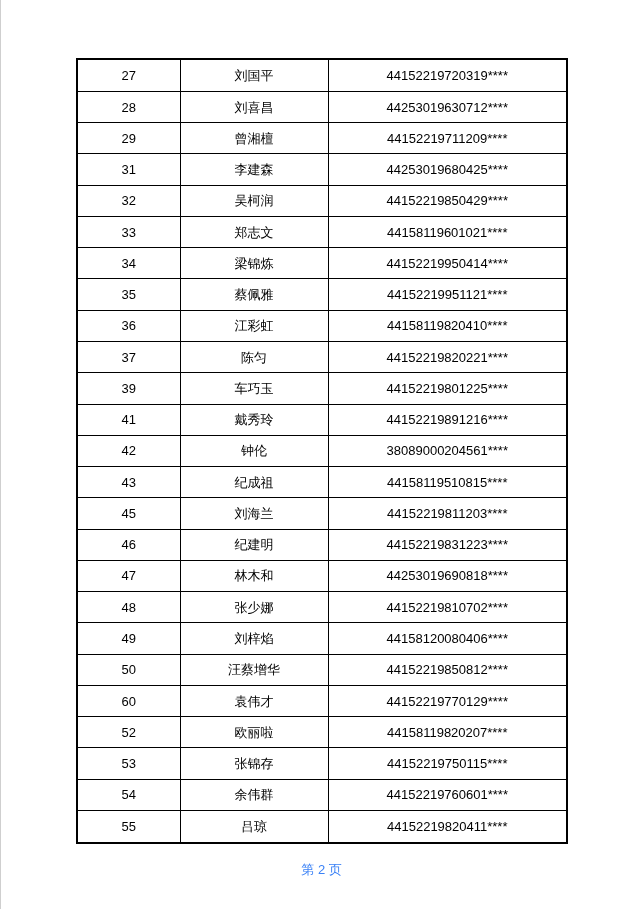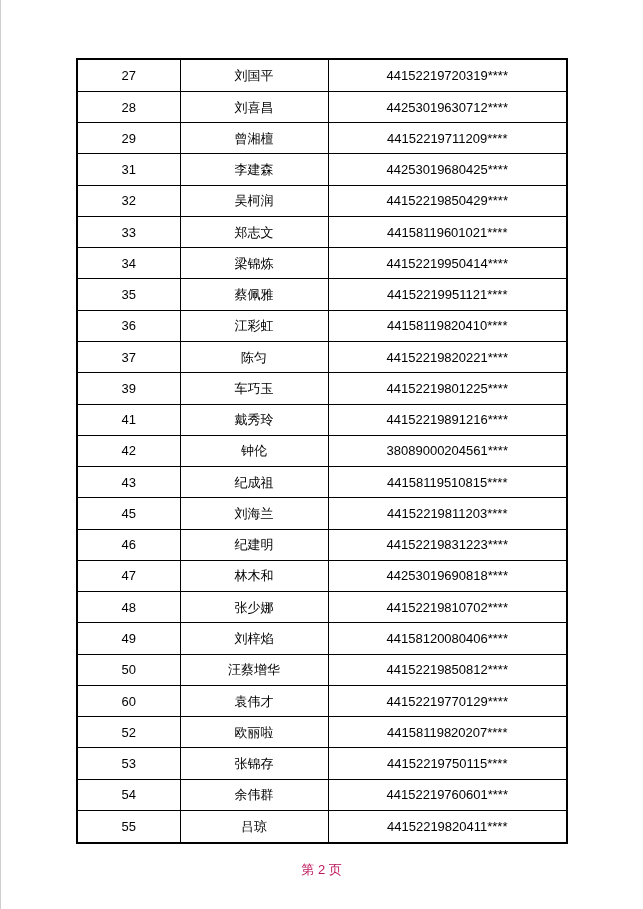--- a/index.html
+++ b/index.html
@@ -50,21 +50,21 @@
     white-space: nowrap;
     overflow: hidden;
   }
   .footer {
     position: absolute;
     left: 0;
     top: 861px;
     width: 643px;
     text-align: center;
     font-size: 13px;
-    color: #be185d;
+    color: #3b82f6;
   }
 </style>
 </head>
 <body>
 
 <div class="page-edge"></div>
 
 <div class="table-wrap">
   <table class="roster">
     <colgroup>

